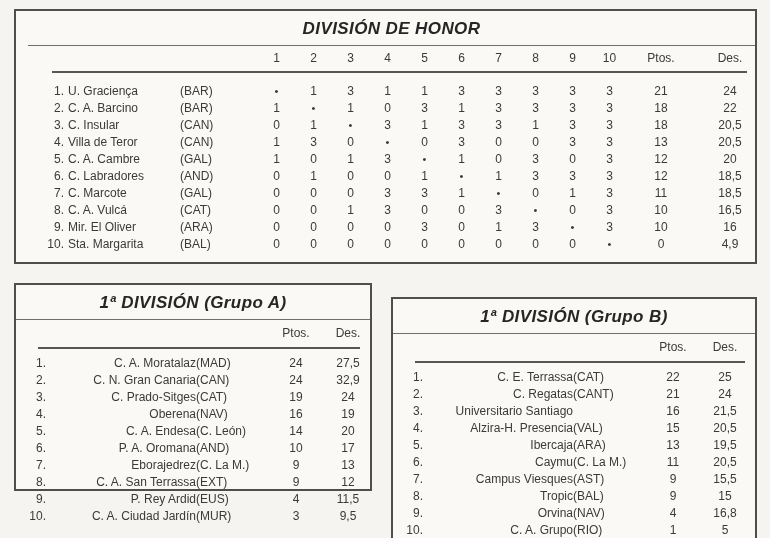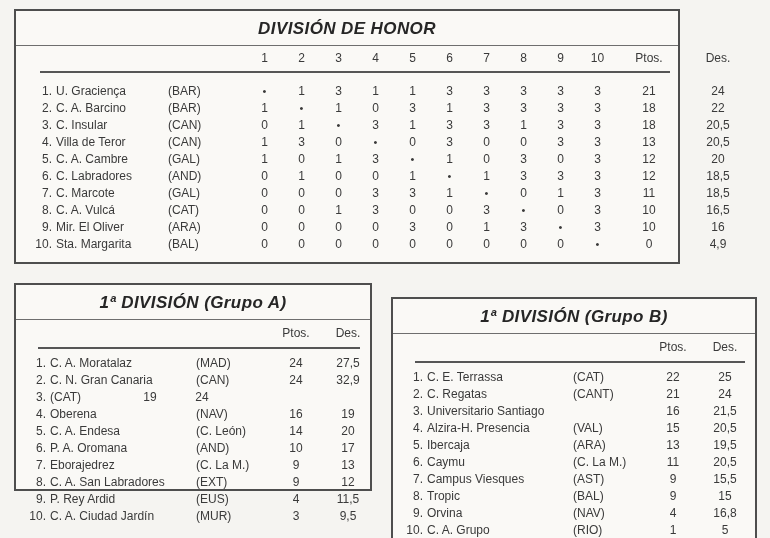--- a/index.html
+++ b/index.html
@@ -10,21 +10,21 @@
     color:#3a3a3a;
     position:relative;
     overflow:hidden;
   }
   .box{
     position:absolute;
     background:#faf9f6;
     border:2px solid #4e4e4e;
     box-sizing:border-box;
   }
-  #dh{left:14px;top:9px;width:666px;height:255px;}
+  #dh{left:14px;top:9px;width:743px;height:255px;padding-left:12px;}
   #ga{left:14px;top:283px;width:358px;height:208px;}
   #gb{left:391px;top:297px;width:366px;height:248px;}
 
   .title{
     text-align:center;
     font-weight:bold;
     font-style:italic;
     font-size:17px;
     letter-spacing:.4px;
     color:#262626;
@@ -42,21 +42,21 @@
   .c-ptos{width:66px;text-align:center;flex:none;}
   .c-des{width:72px;text-align:center;flex:none;}
   .head-rule{height:2px;background:#565656;margin:0 8px 0 24px;}
   .dh-body{padding-top:10px;padding-left:6px;}
   #dh .dh-row.head{padding-left:6px;}
 
   
   .g-row{display:flex;align-items:center;height:17px;font-size:12px;line-height:17px;}
   .g-row.head{height:27px;}
   .g-rank{width:30px;text-align:right;padding-right:4px;box-sizing:border-box;flex:none;}
-  .g-team{width:146px;flex:none;white-space:nowrap;}
+  .g-team{width:146px;flex:none;white-space:nowrap;text-align:right;}
   .g-fed{width:76px;flex:none;white-space:nowrap;}
   .g-ptos{width:48px;text-align:center;flex:none;}
   .g-des{width:56px;text-align:center;flex:none;}
   .g-rule{height:2px;background:#565656;margin:0 10px 0 22px;}
   .g-body{padding-top:6px;padding-left:4px;}
   .g-row.head{padding-left:4px;}
 
   .dot{font-size:11px;}
 </style>
 </head>
@@ -267,20 +267,21 @@
       </div>
       <div class="g-row">
         <span class="g-rank">2.</span>
         <span class="g-team">C. N. Gran Canaria</span>
         <span class="g-fed">(CAN)</span>
         <span class="g-ptos">24</span>
         <span class="g-des">32,9</span>
       </div>
       <div class="g-row">
         <span class="g-rank">3.</span>
+        <span class="g-team">C. Prado-Sitges</span>
         <span class="g-fed">(CAT)</span>
         <span class="g-ptos">19</span>
         <span class="g-des">24</span>
       </div>
       <div class="g-row">
         <span class="g-rank">4.</span>
         <span class="g-team">Oberena</span>
         <span class="g-fed">(NAV)</span>
         <span class="g-ptos">16</span>
         <span class="g-des">19</span>
@@ -301,21 +302,21 @@
       </div>
       <div class="g-row">
         <span class="g-rank">7.</span>
         <span class="g-team">Eborajedrez</span>
         <span class="g-fed">(C. La M.)</span>
         <span class="g-ptos">9</span>
         <span class="g-des">13</span>
       </div>
       <div class="g-row">
         <span class="g-rank">8.</span>
-        <span class="g-team">C. A. San Labradores</span>
+        <span class="g-team">C. A. San Terrassa</span>
         <span class="g-fed">(EXT)</span>
         <span class="g-ptos">9</span>
         <span class="g-des">12</span>
       </div>
       <div class="g-row">
         <span class="g-rank">9.</span>
         <span class="g-team">P. Rey Ardid</span>
         <span class="g-fed">(EUS)</span>
         <span class="g-ptos">4</span>
         <span class="g-des">11,5</span>

